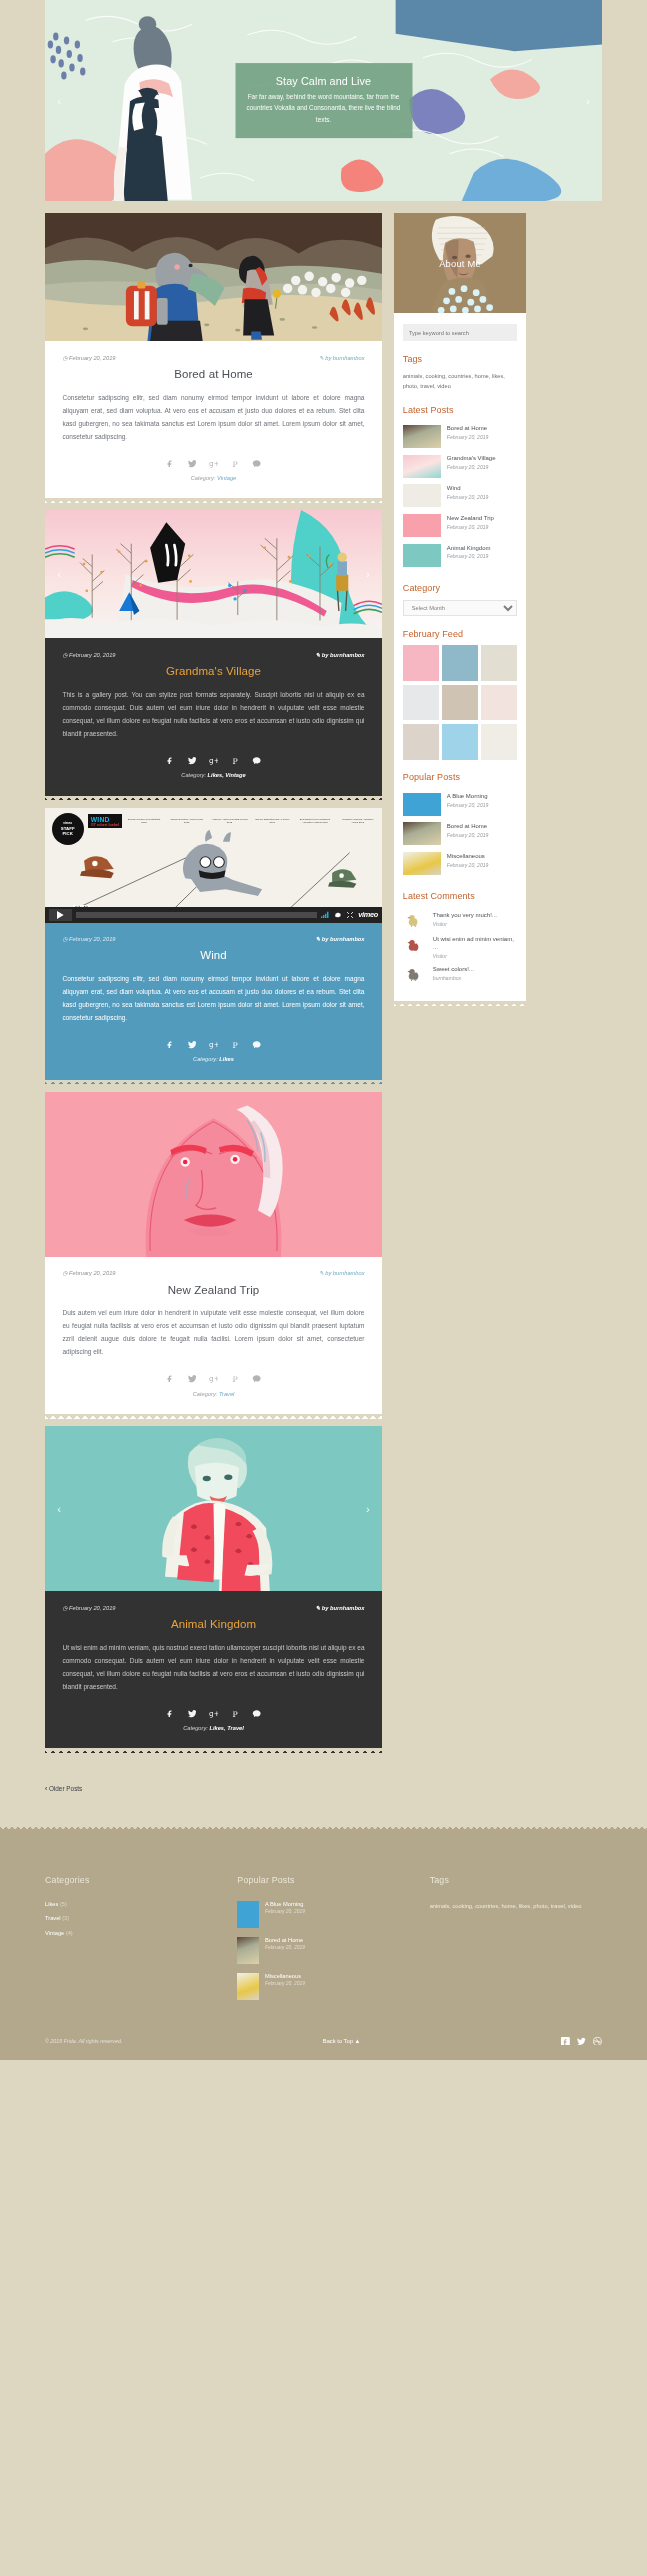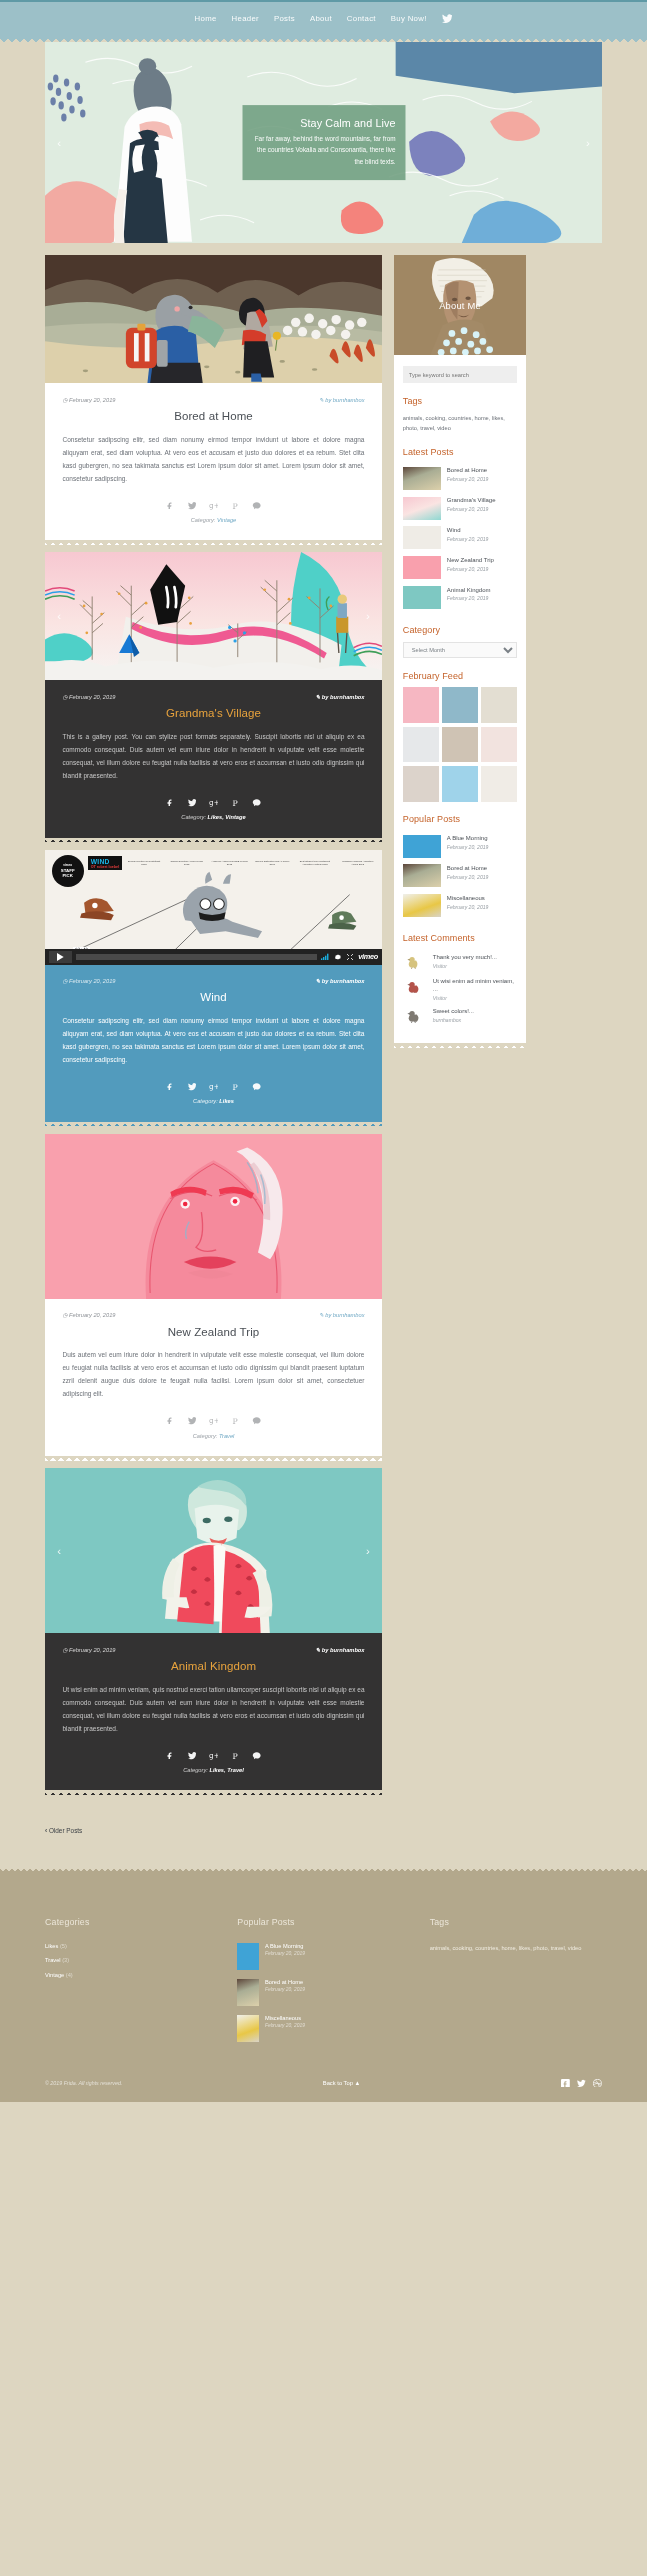--- a/index.html
+++ b/index.html
@@ -77,22 +77,22 @@
   .sidebar { width: 132px; flex: 0 0 132px; }
 
   
   .hero {
     width: 557px; margin: 0 auto 12px; height: 201px; position: relative;
     overflow: hidden; background: #dfece0;
   }
   .hero-art { position: absolute; inset: 0; }
   .hero-caption {
     position: absolute; left: 50%; top: 50%; transform: translate(-50%,-50%);
-    width: 163px; background: rgba(112,158,128,.88); padding: 12px 9.4px 13.5px;
-    text-align: right; color: #fff;
+    width: 177px; background: rgba(112,158,128,.88); padding: 12px 9.4px 13.5px;
+    text-align: center; color: #fff;
   }
   .hero-caption h2 { font-size: 10.8px; font-weight: 400; margin-bottom: 4.7px; letter-spacing:0.1px;}
   .hero-caption p { font-size: 6.4px; line-height: 1.75; opacity:.97; }
   .arrow {
     position: absolute; top: 50%; transform: translateY(-50%);
     color: #fff; font-size: 11.5px; opacity: .85; cursor: pointer; user-select:none;
     width: 15px; text-align: center;
   }
   .arrow.left { left: 6.7px; }
   .arrow.right { right: 6.7px; }
@@ -226,36 +226,20 @@
   .fsoc { display:flex; gap:7.4px; }
   .fsoc span { width:8.8px; height:8.8px; display:inline-block; cursor:pointer; }
 
   svg { display:block; }
 </style>
 </head>
 <body>
 
 <div class="wrap">
 
-  <div class="topbar">
-    <nav class="nav">
-      <a href="#">Home</a>
-      <a href="#">Header</a>
-      <a href="#">Posts</a>
-      <a href="#">About</a>
-      <a href="#">Contact</a>
-      <a href="#">Buy Now!</a>
-      <a href="#" class="tw-ico">
-        <svg width="10.8" height="9.4" viewBox="0 0 24 20">
-            <path fill="#fff" d="M24 2.4a9.8 9.8 0 0 1-2.8.8A4.9 4.9 0 0 0 23.3.4a9.8 9.8 0 0 1-3.1 1.2A4.9 4.9 0 0 0 11.8 6 13.9 13.9 0 0 1 1.7.9a4.9 4.9 0 0 0 1.5 6.5A4.8 4.8 0 0 1 1 6.8v.1a4.9 4.9 0 0 0 3.9 4.8 4.9 4.9 0 0 1-2.2.1 4.9 4.9 0 0 0 4.6 3.4A9.9 9.9 0 0 1 0 17.4 13.9 13.9 0 0 0 7.5 19.6c9.1 0 14-7.5 14-14v-.6A10 10 0 0 0 24 2.4z"></path>
-          </svg>
-      </a>
-    </nav>
-    <div class="zig-bottom"></div>
-  </div>
 
 
   <div class="hero">
     <div class="hero-art">
       <svg width="557" height="201" viewBox="0 0 826 298" preserveAspectRatio="none">
         <rect width="826" height="298" fill="#dfece0"></rect>
         <path d="M520 0 h306 v66 l-130 10 -176 -26Z" fill="#5b87a8"></path>
         <path d="M660 118 q30 -28 62 -4 q26 20 -4 30 q-40 12 -58 -26Z" fill="#f3a9a0"></path>
         <path d="M540 148 q34 -34 72 4 q28 30 -14 44 q-56 16 -58 -48Z" fill="#7c82bd"></path>
         <path d="M440 250 q28 -28 54 2 q22 26 -18 32 q-44 6 -36 -34Z" fill="#f4837c"></path>

